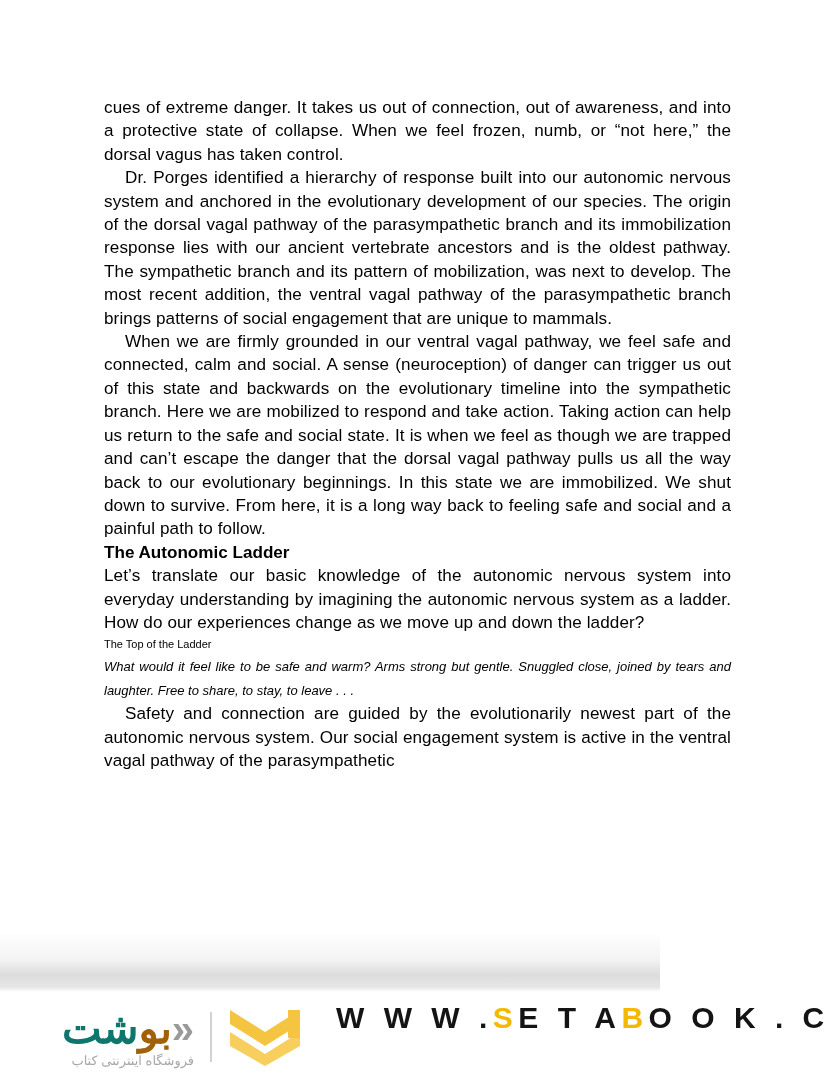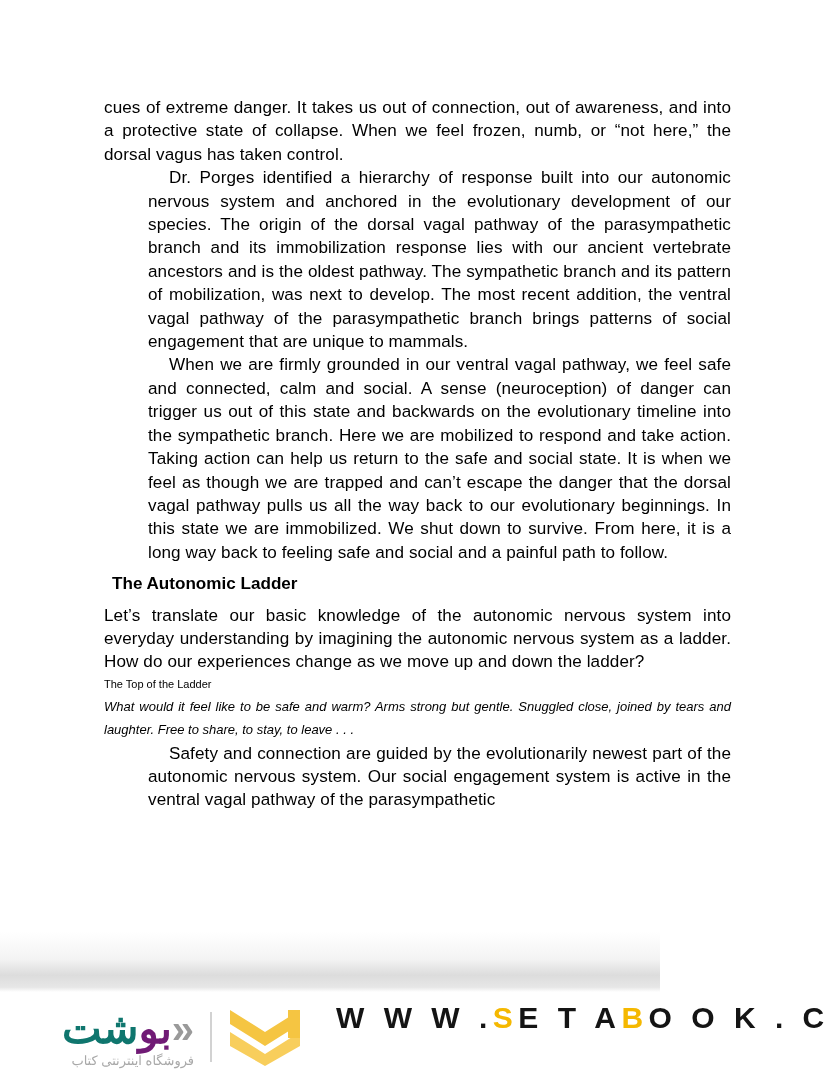--- a/index.html
+++ b/index.html
@@ -54,25 +54,24 @@
     font-size: 17.1px;
     line-height: 23.4px;
     text-align: justify;
     text-justify: inter-word;
     letter-spacing: 0.1px;
     -webkit-hyphens: none;
     hyphens: none;
   }
   p.body-para.indent {
     text-indent: 21px;
-    margin-left: 44px;
   }
 
   h2.section-heading {
-    margin: 8px;
+    margin: 0;
     font-size: 17.1px;
     line-height: 23.4px;
     font-weight: bold;
     text-align: left;
   }
 
   h3.sub-heading {
     margin: 0;
     font-size: 11px;
     line-height: 21px;
@@ -134,21 +133,21 @@
 
   #logo-wordmark {
     font-size: 42px;
     line-height: 44px;
     font-weight: bold;
     direction: rtl;
     white-space: nowrap;
     letter-spacing: -1px;
   }
   #logo-wordmark .seg-yellow { color: #0f766e; }
-  #logo-wordmark .seg-gray   { color: #701a75; }
+  #logo-wordmark .seg-gray   { color: #a16207; }
   #logo-guillemet {
     color: #9A9A9A;
     font-size: 40px;
     font-weight: bold;
   }
 
   #logo-tagline {
     margin-top: 2px;
     font-size: 13px;
     line-height: 15px;

